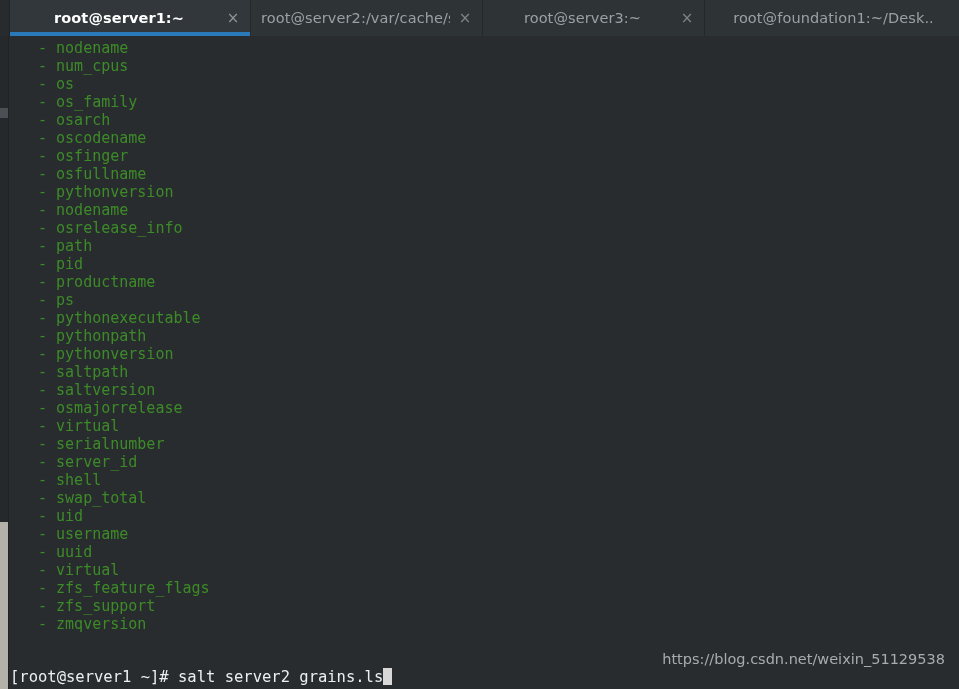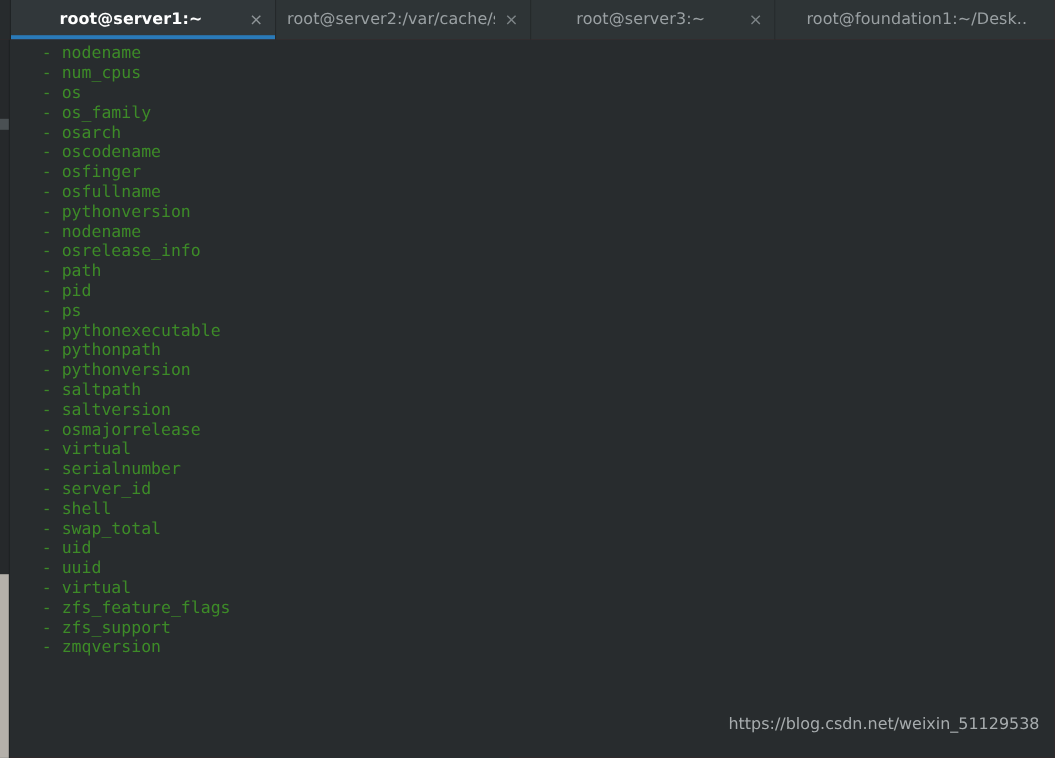--- a/index.html
+++ b/index.html
@@ -219,38 +219,41 @@
         <div class="line">- os_family</div>
         <div class="line">- osarch</div>
         <div class="line">- oscodename</div>
         <div class="line">- osfinger</div>
         <div class="line">- osfullname</div>
         <div class="line">- pythonversion</div>
         <div class="line">- nodename</div>
         <div class="line">- osrelease_info</div>
         <div class="line">- path</div>
         <div class="line">- pid</div>
+        <div class="line">- productname</div>
         <div class="line">- ps</div>
         <div class="line">- pythonexecutable</div>
         <div class="line">- pythonpath</div>
         <div class="line">- pythonversion</div>
         <div class="line">- saltpath</div>
         <div class="line">- saltversion</div>
         <div class="line">- osmajorrelease</div>
         <div class="line">- virtual</div>
         <div class="line">- serialnumber</div>
         <div class="line">- server_id</div>
         <div class="line">- shell</div>
         <div class="line">- swap_total</div>
         <div class="line">- uid</div>
+        <div class="line">- username</div>
         <div class="line">- uuid</div>
         <div class="line">- virtual</div>
         <div class="line">- zfs_feature_flags</div>
         <div class="line">- zfs_support</div>
         <div class="line">- zmqversion</div>
       </div>
 
+      <div class="prompt-line"><span>[root@server1 ~]# </span><span>salt server2 grains.ls</span><span class="cursor-block"></span></div>
     </div>
 
     <div id="watermark">https://blog.csdn.net/weixin_51129538</div>
   </div>
 
 </div>
 
 </body></html>

